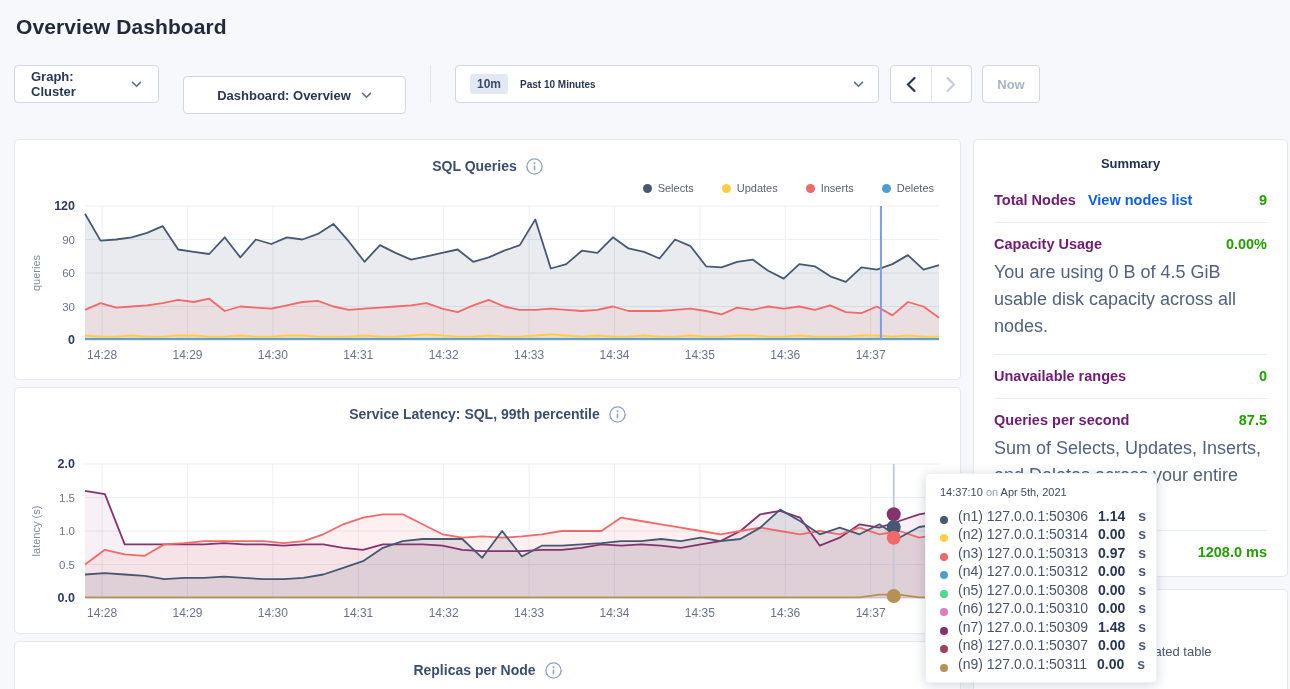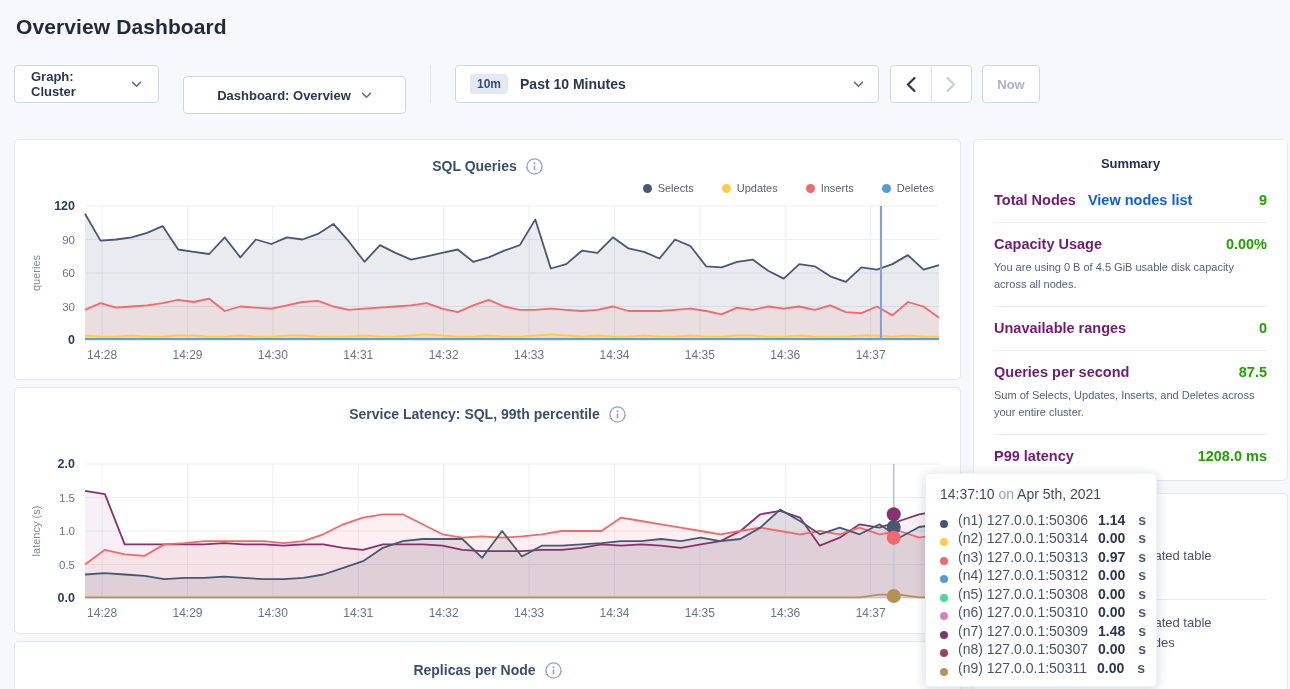--- a/index.html
+++ b/index.html
@@ -16,21 +16,21 @@
   .btn {
     background:#fff; border:1px solid #cfd7e2; border-radius:4px; height:38px;
     display:flex; align-items:center; font-weight:bold; font-size:13px; color:#2a3753; cursor:pointer;
   }
   .dropdown { padding:7px 16px; gap:10px; justify-content:center; }
   .dd-graph { width:145px; margin-right:24px; }
   .dd-dash  { width:223px;margin-top:22px; }
   .v-divider { width:1px; height:38px; background:#dfe4ec; margin:0 24px; }
   .timepicker { width:424px; padding:0 14px; gap:12px; }
   .time-badge { background:#e3e9f3; border-radius:3px; padding:3px 7px; font-size:12px; font-weight:bold; color:#394b6e; }
-  .time-label { flex:1; font-size:14px; text-align:left; }
+  .time-label { flex:1; font-size:10px; text-align:left; }
   .chev { width:11px; height:7px; flex:none; }
   .arrow-group { margin-left:11px; width:82px; padding:0; }
   .arrow-cell { width:41px; height:36px; display:flex; align-items:center; justify-content:center; cursor:pointer; }
   .arrow-cell + .arrow-cell { border-left:1px solid #dfe4ec; }
   .now-btn { margin-left:10px; width:58px; justify-content:center; color:#aab4c4; }
 
   .main { display:flex; align-items:flex-start; margin:25px 2px 0 14px; gap:12px; }
   .left-col { width:947px; display:flex; flex-direction:column; gap:7px; }
   .right-col { width:315px; display:flex; flex-direction:column; gap:12px; }
   .panel { background:#fff; border:1px solid #e3e9f0; border-radius:5px; }
@@ -50,32 +50,32 @@
 
   #summary-panel { padding:16px 20px 2px; }
   .side-title { text-align:center; font-weight:bold; font-size:13px; color:#223152; padding-bottom:8px; }
   .sum-block { padding:13px 0 14px; border-bottom:1px solid #e8edf4; }
   .sum-block:last-child { border-bottom:none; }
   .sum-row { display:flex; justify-content:space-between; align-items:baseline; }
   .sum-left { display:flex; gap:12px; align-items:baseline; }
   .sum-label { font-weight:bold; font-size:14.5px; color:#701a75; }
   .sum-link { color:#0b5fe6; font-weight:bold; font-size:14.5px; cursor:pointer; }
   .sum-value { color:#21a100; font-weight:bold; font-size:14.5px; white-space:nowrap; }
-  .sum-note { font-size:11px; color:#52617d; line-height:1.5; margin-top:7px; }
+  .sum-note { font-size:18px; color:#52617d; line-height:1.5; margin-top:7px; }
 
   #events-panel { padding:16px 20px; height:250px; }
   .event-item { padding:13px 0; border-bottom:1px solid #e8edf4; font-size:13px; color:#47536e; line-height:1.55; white-space:nowrap; }
   .event-item:last-child { border-bottom:none; }
 
   #tooltip {
     position:absolute; left:925px; top:473px; width:232px; z-index:20;
     background:#fff; border:1px solid #edf0f5; border-radius:4px;
     box-shadow:0 2px 12px rgba(16,30,55,.18); padding:12px 14px 10px;
   }
-  .tt-header { font-size:14px; color:#3c4964; margin-bottom:7px; }
+  .tt-header { font-size:11px; color:#3c4964; margin-bottom:7px; }
   .tt-on { color:#97a0b3; }
   .tt-row { display:flex; align-items:flex-end; gap:10px; height:18.5px; font-size:14px; color:#47536e; }
   .tt-dot { width:8px; height:8px; border-radius:50%; flex:none; }
   .tt-name { flex:1; white-space:nowrap; }
   .tt-val { font-weight:bold; color:#2a3753; }
   .tt-unit { font-weight:bold; color:#4c5975; margin-left:3px; }
 </style>
 </head>
 <body>
 

